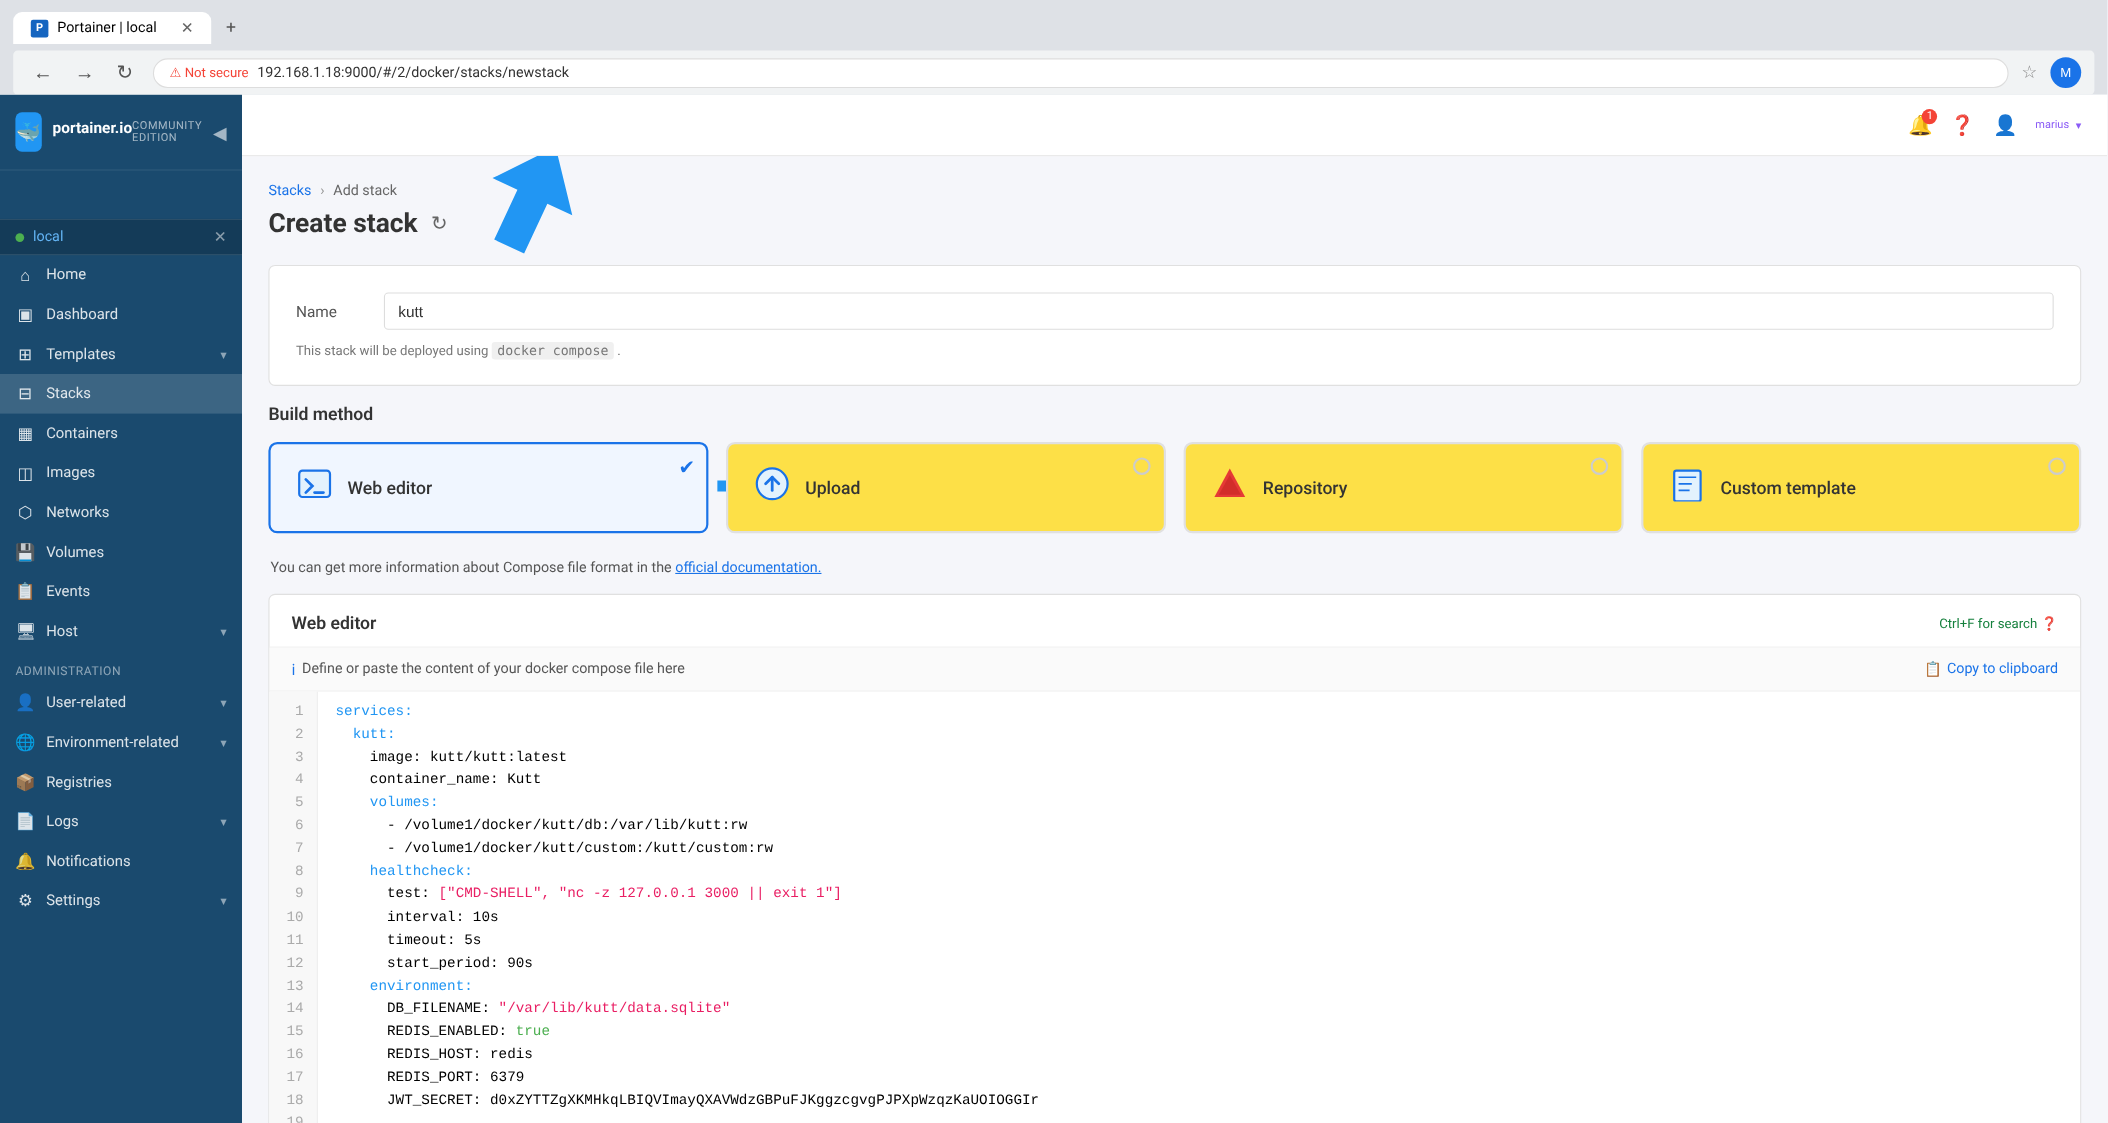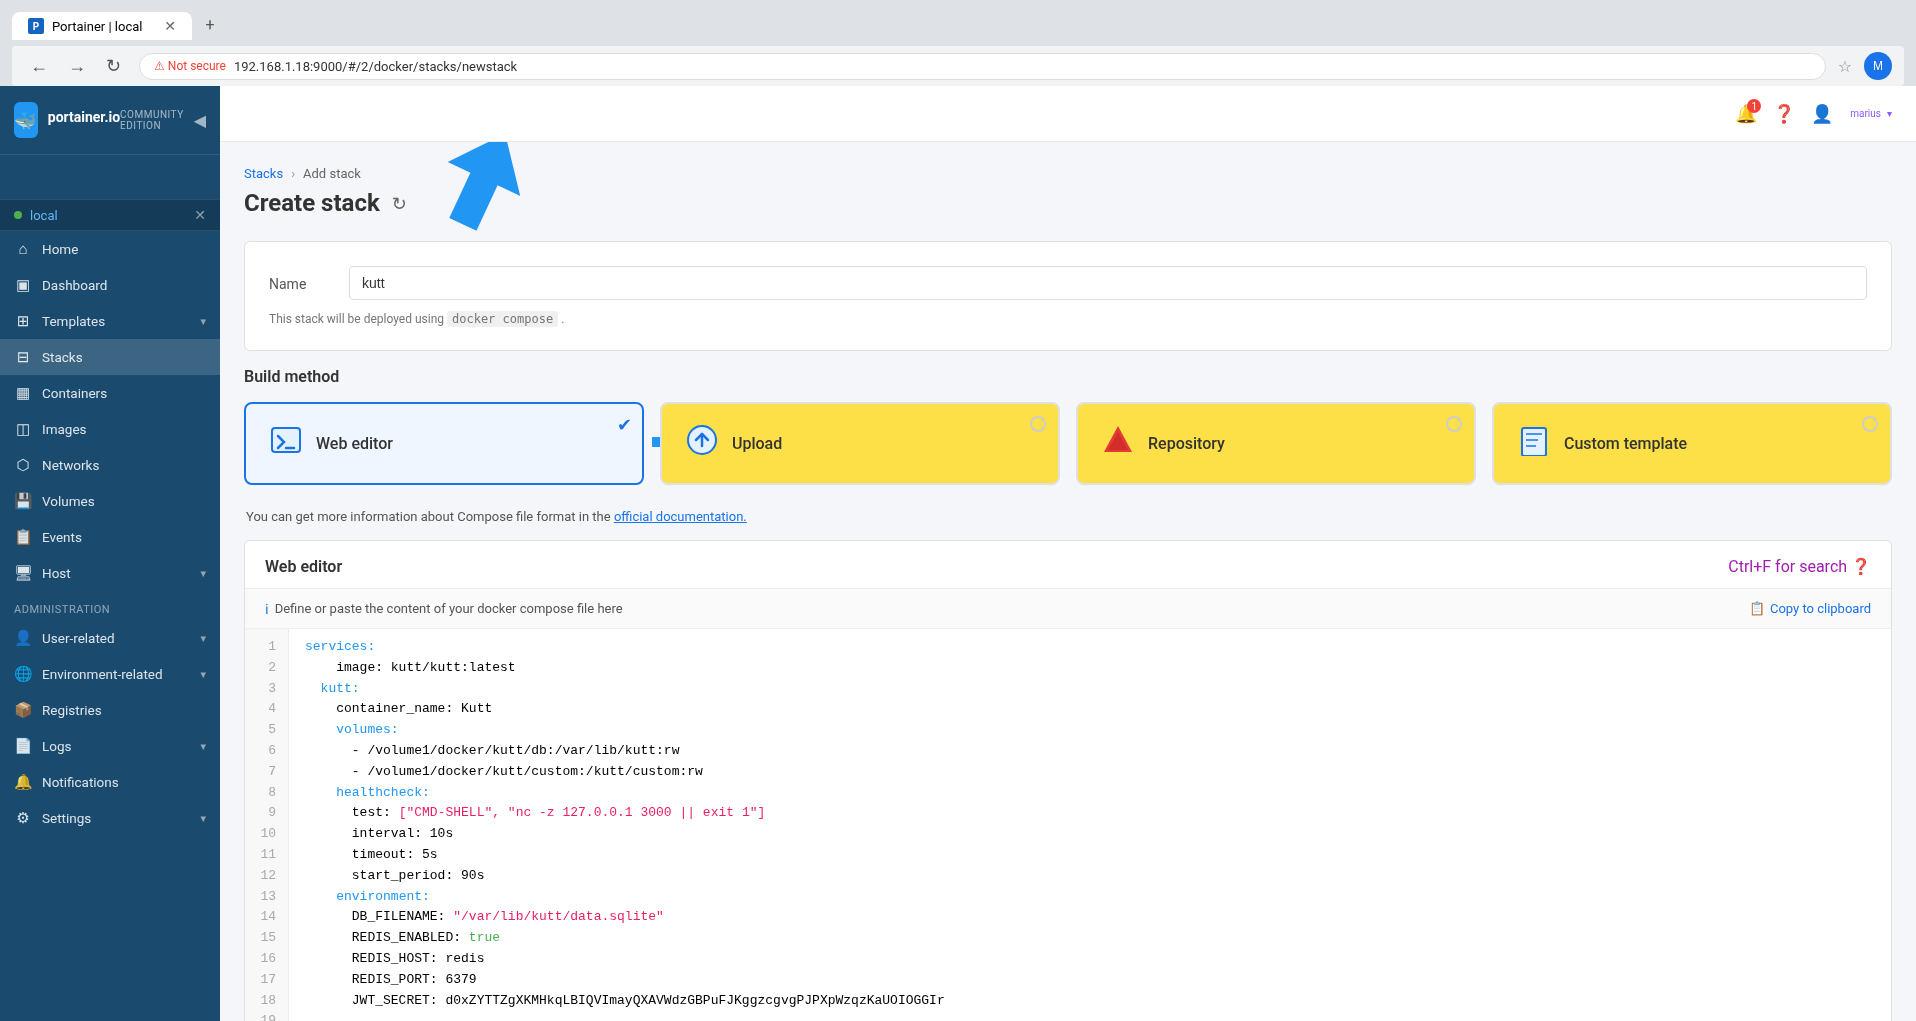--- a/index.html
+++ b/index.html
@@ -84,21 +84,21 @@
     .method-icon { font-size: 28px; }
     .method-icon.upload { color: #1a73e8; }
     .method-icon.repo { color: #e53935; }
     .method-icon.template { color: #1a73e8; }
     .method-label { font-size: 16px; font-weight: 500; color: #333; }
 
     
     .editor-section { background: #fff; border: 1px solid #e0e0e0; border-radius: 6px; }
     .editor-header { padding: 16px 20px 12px; border-bottom: 1px solid #eee; display: flex; align-items: center; justify-content: space-between; }
     .editor-title { font-size: 16px; font-weight: 600; color: #333; }
-    .ctrl-f-hint { font-size: 16px; color: #a21caf; display: flex; align-items: center; gap: 4px; }
+    .ctrl-f-hint { font-size: 12px; color: #15803d; display: flex; align-items: center; gap: 4px; }
 
     .editor-info-bar { padding: 10px 20px; background: #fafafa; border-bottom: 1px solid #eee; display: flex; align-items: center; justify-content: space-between; font-size: 13px; color: #555; }
     .info-left { display: flex; align-items: center; gap: 6px; }
     .info-icon { color: #1a73e8; font-size: 14px; }
     .copy-clipboard { color: #1a73e8; cursor: pointer; font-size: 13px; display: flex; align-items: center; gap: 4px; }
 
     .code-editor { display: flex; font-family: 'Courier New', Courier, monospace; font-size: 13px; background: #fff; min-height: 300px; }
     .line-numbers { background: #f8f8f8; border-right: 1px solid #eee; padding: 8px 12px; display: flex; flex-direction: column; align-items: flex-end; color: #aaa; font-size: 13px; user-select: none; min-width: 44px; }
     .line-num { line-height: 1.6; }
     .code-area { flex: 1; padding: 8px 16px; overflow-x: auto; }
@@ -379,22 +379,22 @@
                 <div class="line-num">13</div>
                 <div class="line-num">14</div>
                 <div class="line-num">15</div>
                 <div class="line-num">16</div>
                 <div class="line-num">17</div>
                 <div class="line-num">18</div>
                 <div class="line-num">19</div>
               </div>
             <div class="code-area" id="code-area">
                 <div class="code-line"><span style="color:#2196f3">services:</span></div>
+                <div class="code-line">  <span style="color:#2196f3">kutt:</span></div>
                 <div class="code-line">    image: kutt/kutt:latest</div>
-                <div class="code-line">  <span style="color:#2196f3">kutt:</span></div>
                 <div class="code-line">    container_name: Kutt</div>
                 <div class="code-line">    <span style="color:#2196f3">volumes:</span></div>
                 <div class="code-line">      - /volume1/docker/kutt/db:/var/lib/kutt:rw</div>
                 <div class="code-line">      - /volume1/docker/kutt/custom:/kutt/custom:rw</div>
                 <div class="code-line">    <span style="color:#2196f3">healthcheck:</span></div>
                 <div class="code-line">      test: <span style="color:#e91e63">["CMD-SHELL", "nc -z 127.0.0.1 3000 || exit 1"]</span></div>
                 <div class="code-line">      interval: 10s</div>
                 <div class="code-line">      timeout: 5s</div>
                 <div class="code-line">      start_period: 90s</div>
                 <div class="code-line">    <span style="color:#2196f3">environment:</span></div>

